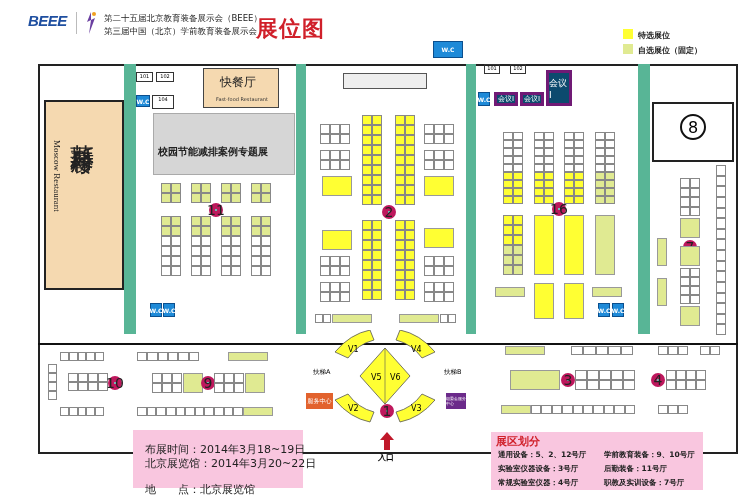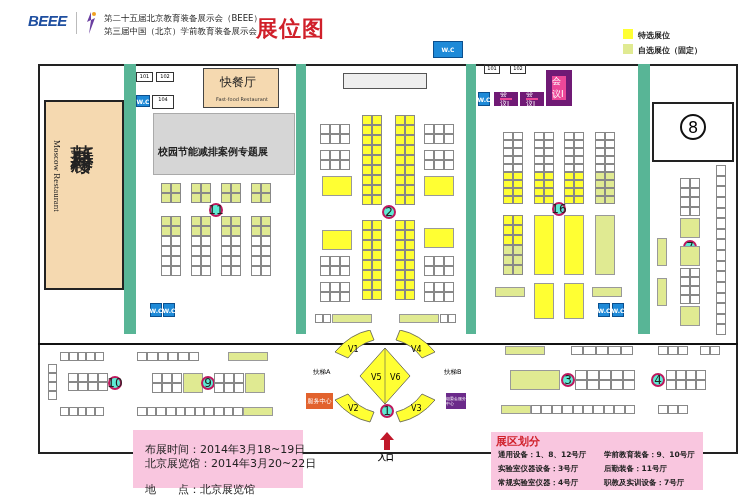--- a/index.html
+++ b/index.html
@@ -13,22 +13,22 @@
 .bigtitle{left:256px;top:14px;font-size:22px;font-weight:bold;color:#d0202a;letter-spacing:1px}
 .legend-swatch{width:10px;height:10px}
 .legend-label{font-size:8px;font-weight:bold;color:#222;white-space:nowrap}
 .wall{background:#111}
 .green-corridor{background:#58b596}
 .room{border:1px solid #333;background:#fff}
 .restaurant{background:#f5d9b0;border:2px solid #222}
 .booth-y{background:#ffff33;border:1px solid #999}
 .booth-g{background:#e0ea92;border:1px solid #999}
 .wc{background:#1e8ad8;border:1px solid #0b4f8e;color:#fff;font-size:6px;display:flex;align-items:center;justify-content:center;font-weight:bold}
-.meeting{background:#ec4899;border:6px solid #701a75;color:#fff;font-size:7px;display:flex;align-items:center;justify-content:center}
-.hall-num{width:14px;height:14px;border:2px solid #be185d;border-radius:50%;background:#5eead4;font-size:12px;display:flex;align-items:center;justify-content:center;color:#222}
+.meeting{background:#0c4a6e;border:3px solid #701a75;color:#fff;font-size:7px;display:flex;align-items:center;justify-content:center}
+.hall-num{width:14px;height:14px;border:6px solid #be185d;border-radius:50%;background:#5eead4;font-size:14px;display:flex;align-items:center;justify-content:center;color:#222}
 .info-box{background:#f9c6df}
 .info-row{font-size:11px;color:#222;white-space:nowrap}
 .zone-row{font-size:7.5px;color:#222;font-weight:bold;white-space:nowrap}
 .grid{display:grid;gap:0}
 .grid>div{border:1px solid #888}
 .cell-y{background:#ffff33}
 .cell-g{background:#e0ea92}
 .cell-w{background:#fff}
 </style>
 </head>
@@ -645,18 +645,18 @@
     <div class="cell-w"></div>
   </div>
 
 <div class="abs info-box" style="left:133px;top:430px;width:170px;height:58px"></div>
 <div class="abs info-row" style="left:145px;top:442px">布展时间：2014年3月18~19日</div>
 <div class="abs info-row" style="left:145px;top:456px">北京展览馆：2014年3月20~22日</div>
 <div class="abs info-row" style="left:145px;top:482px">地　　点：北京展览馆</div>
 
 <div class="abs info-box" style="left:491px;top:432px;width:212px;height:58px"></div>
 <div class="abs" style="left:496px;top:434px;font-size:11px;font-weight:bold;color:#d0202a">展区划分</div>
-<div class="abs zone-row" style="left:498px;top:450px">通用设备：1、8、12号厅</div>
+<div class="abs zone-row" style="left:498px;top:450px">通用设备：5、2、12号厅</div>
 <div class="abs zone-row" style="left:604px;top:450px">学前教育装备：9、10号厅</div>
 <div class="abs zone-row" style="left:498px;top:464px">实验室仪器设备：3号厅</div>
 <div class="abs zone-row" style="left:604px;top:464px">后勤装备：11号厅</div>
 <div class="abs zone-row" style="left:498px;top:478px">常规实验室仪器：4号厅</div>
 <div class="abs zone-row" style="left:604px;top:478px">职教及实训设备：7号厅</div>
 
 </body></html>

